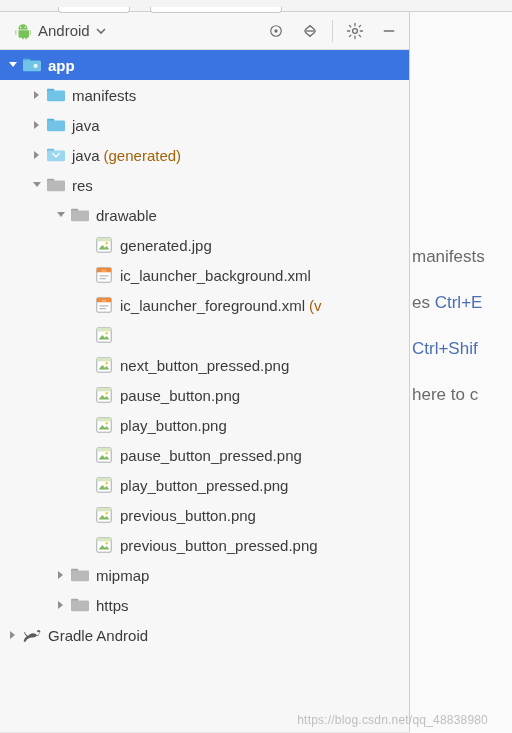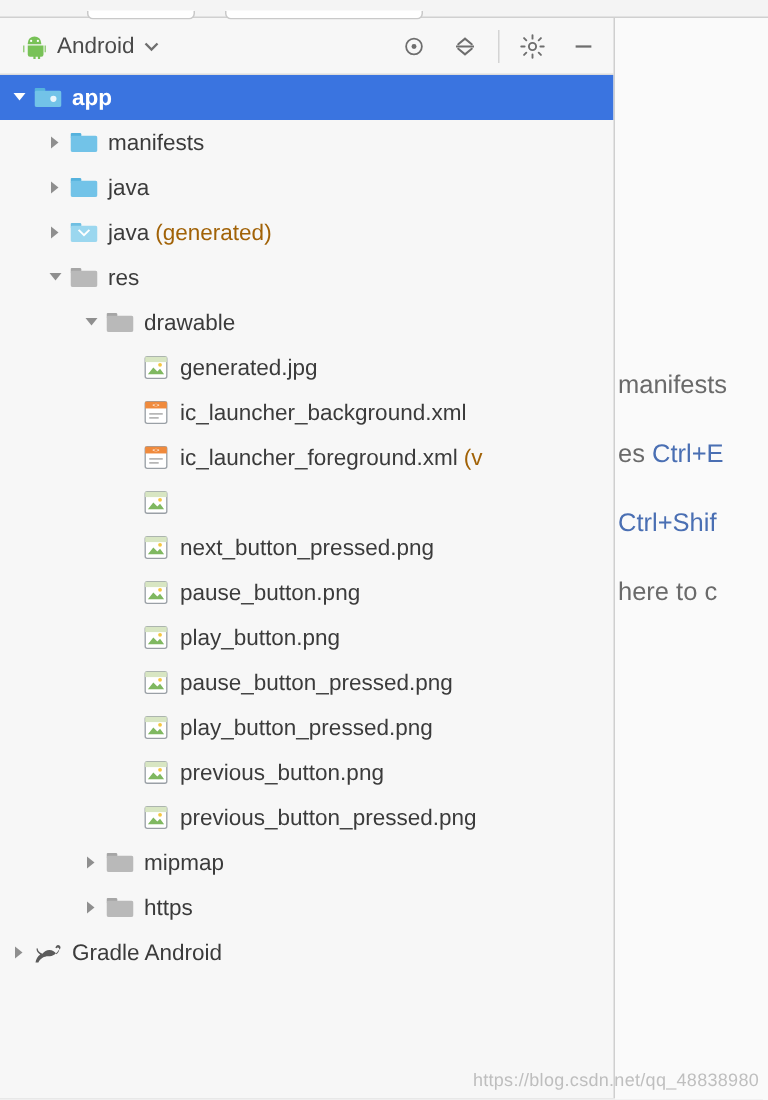--- a/index.html
+++ b/index.html
@@ -131,21 +131,21 @@
     font-size: 17px;
     line-height: 46px;
     padding-left: 0;
     overflow: hidden;
   }
   .editor-bg .eline { padding-left: 2px; white-space: nowrap; }
   .editor-bg .kb { color: #4a6fb3; }
 
   .watermark {
     position: absolute;
-    right: 6px; bottom: 6px;
+    right: 24px; bottom: 6px;
     font-size: 12px;
     color: rgba(160,160,160,0.65);
     letter-spacing: 0.2px;
     pointer-events: none;
   }
 </style>
 </head>
 <body>
 
 <div class="tabs-hint"></div>

